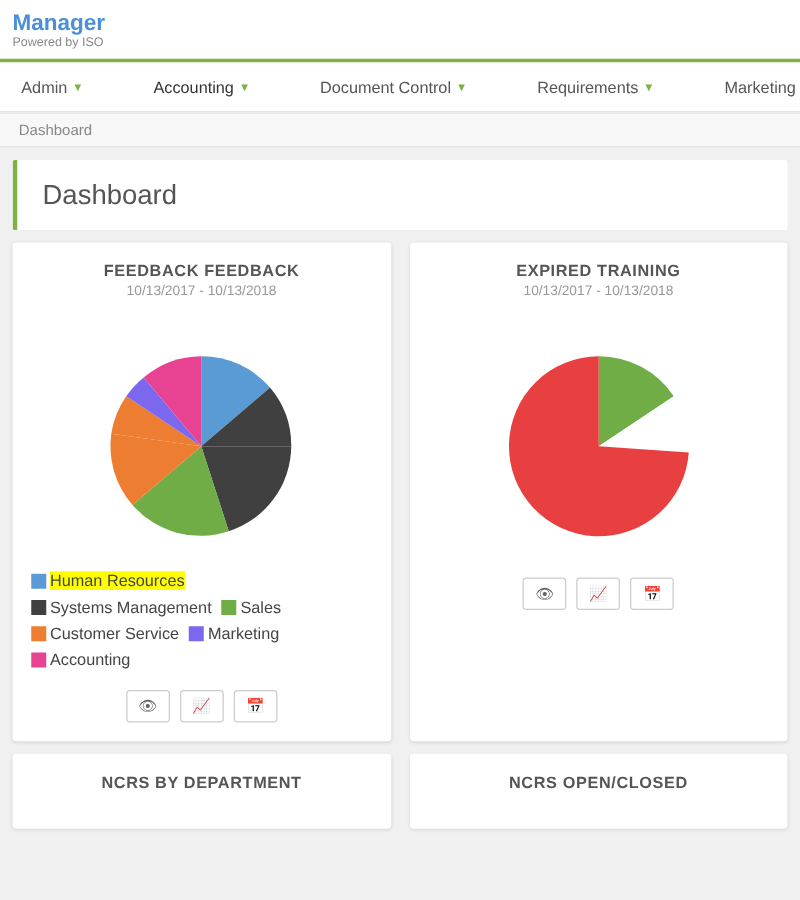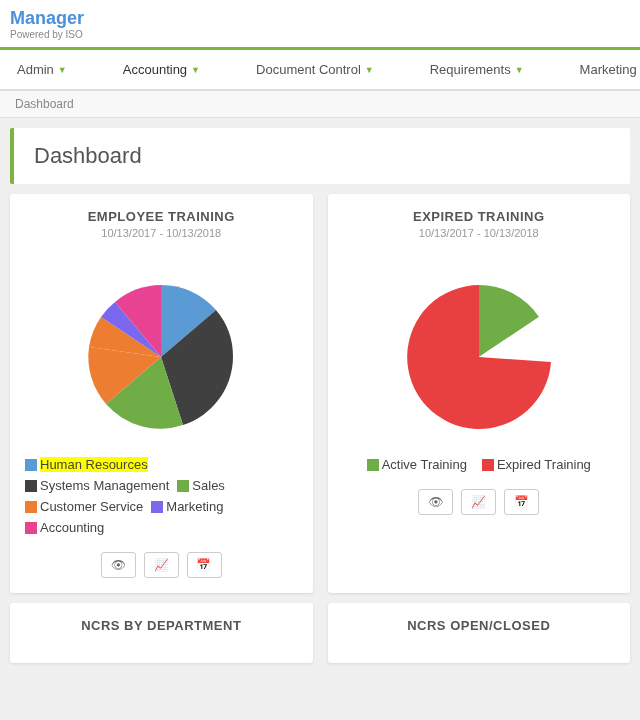--- a/index.html
+++ b/index.html
@@ -96,21 +96,21 @@
   <span>Dashboard</span>
 </div>
 
 <div class="dash-title-area">
   <h1 class="dash-title">Dashboard</h1>
 </div>
 
 <div class="cards-row">
 
   <div class="card">
-    <div class="card-title">EMPLOYEE TRAINING</div>
+    <div class="card-title">FEEDBACK FEEDBACK</div>
     <div class="card-date">10/13/2017 - 10/13/2018</div>
 
     <div class="chart-area">
       <svg width="160" height="160" viewBox="-80 -80 160 160">
 
         <path d="M0,0 L0,-72 A72,72 0 0,1 55,-47 Z" fill="#5b9bd5"></path>
 
         <path d="M0,0 L55,-47 A72,72 0 0,1 72,0 Z" fill="#404040"></path>
         <path d="M0,0 L72,0 A72,72 0 0,1 22,68 Z" fill="#404040"></path>
 
@@ -169,32 +169,20 @@
       <svg width="160" height="160" viewBox="-80 -80 160 160">
 
         <path d="M0,0 L0,-72 A72,72 0 0,1 60,-40 Z" fill="#70ad47"></path>
 
         <path d="M0,0 L60,-40 A72,72 0 0,1 72,5 Z" fill="white"></path>
 
         <path d="M0,0 L72,5 A72,72 0 1,1 0,-72 Z" fill="#e84040"></path>
       </svg>
     </div>
 
-    <div class="legend">
-      <div class="legend-row" style="justify-content:center; gap:15px;">
-        <div class="legend-item">
-          <span class="legend-dot" style="background:#70ad47;"></span>
-          <span class="legend-label">Active Training</span>
-        </div>
-        <div class="legend-item">
-          <span class="legend-dot" style="background:#e84040;"></span>
-          <span class="legend-label">Expired Training</span>
-        </div>
-      </div>
-    </div>
 
     <div class="card-actions">
       <button class="action-btn">👁</button>
       <button class="action-btn">📈</button>
       <button class="action-btn">📅</button>
     </div>
   </div>
 
 </div>
 

